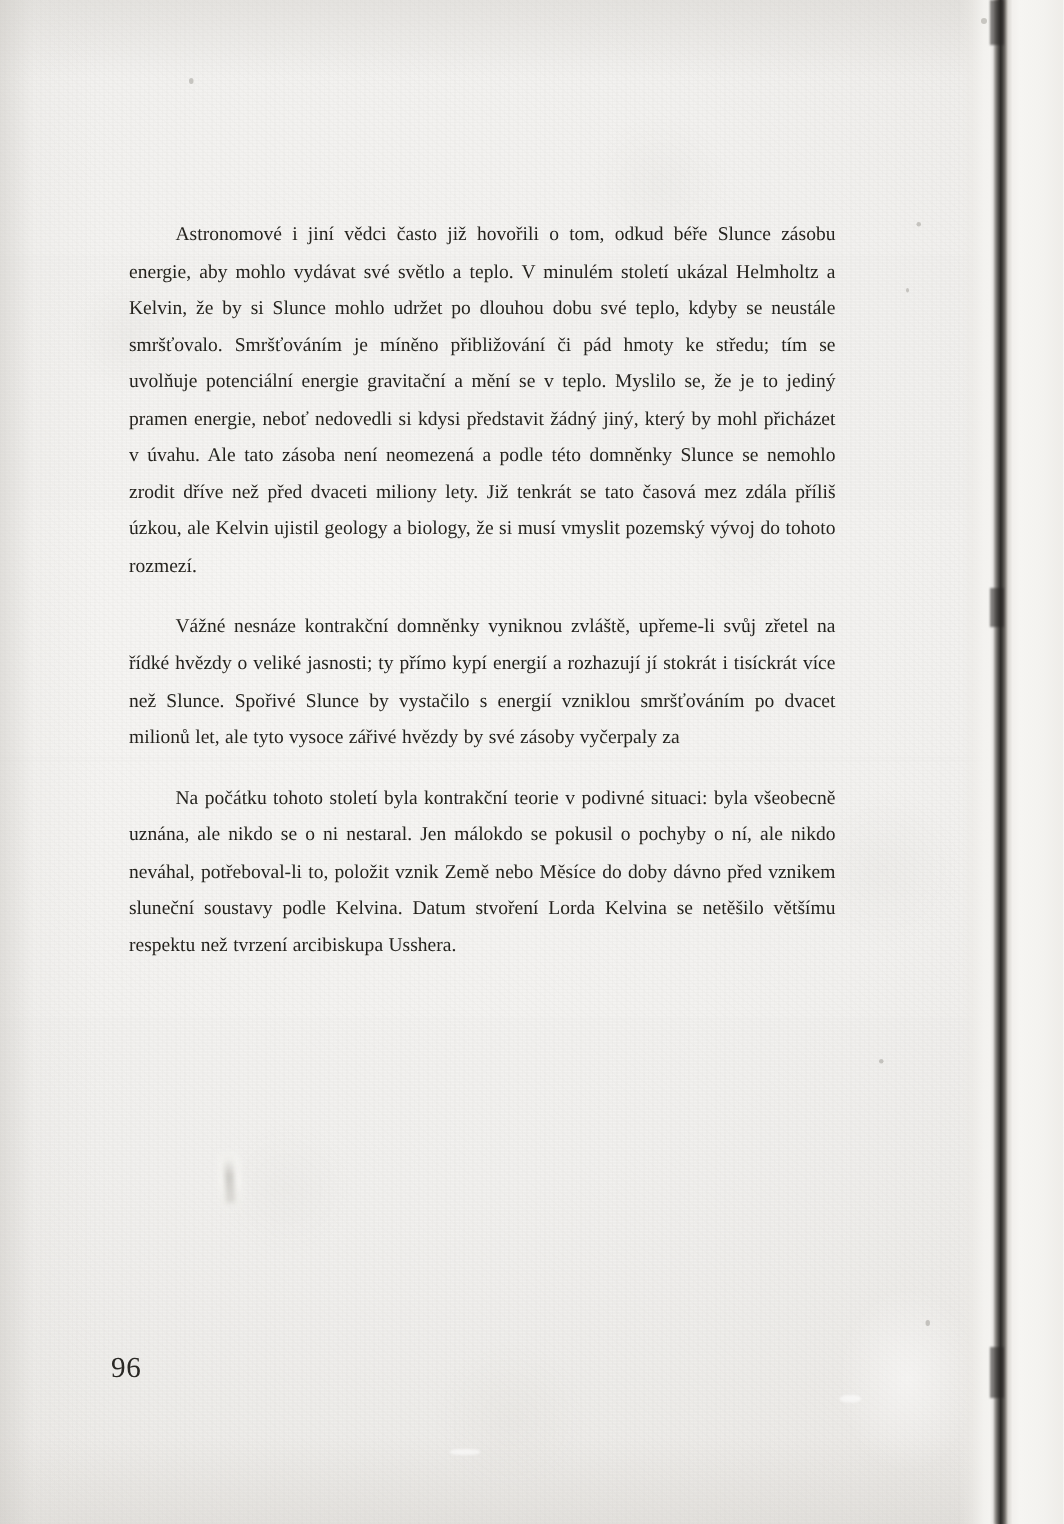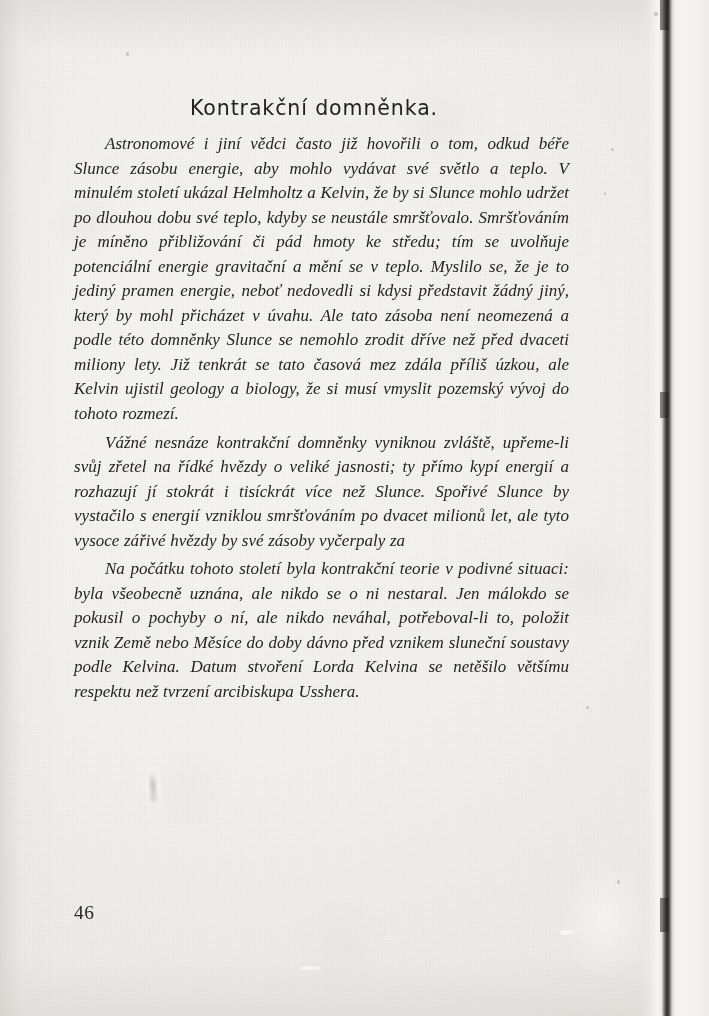--- a/index.html
+++ b/index.html
@@ -113,30 +113,29 @@
   }
 
   .body-block {
     position: absolute;
     left: 70px;
     top: 128px;
     width: 503px;
   }
 
   p.para {
-    margin: 4px;
+    margin: 16px;
     text-align: justify;
     text-justify: inter-word;
-    font-size: 17px;
+    font-size: 13px;
     line-height: 24.55px;
     color: #26241f;
     text-indent: 31px;
     letter-spacing: 0.02px;
     word-spacing: 0.3px;
-    font-style: italic;
   }
 
   .page-number {
     position: absolute;
     left: 74px;
     top: 902px;
     font-size: 19.4px;
     color: #2a2825;
     letter-spacing: 0.5px;
   }
@@ -195,29 +194,28 @@
 </head>
 <body>
 
 <div id="page">
 
   <div class="paper-base"></div>
   <div class="paper-mottle"></div>
   <div class="paper-grain"></div>
   <div class="paper-vignette"></div>
 
-  <h1 class="title">Kontrakční domněnka.</h1>
 
   <div class="body-block">
     <p class="para">Astronomové i jiní vědci často již hovořili o tom, odkud béře Slunce zásobu energie, aby mohlo vydávat své světlo a teplo. V minulém století ukázal Helmholtz a Kelvin, že by si Slunce mohlo udržet po dlouhou dobu své teplo, kdyby se neustále smršťovalo. Smršťováním je míněno přibližování či pád hmoty ke středu; tím se uvolňuje potenciální energie gravitační a mění se v teplo. Myslilo se, že je to jediný pramen energie, neboť nedovedli si kdysi představit žádný jiný, který by mohl přicházet v úvahu. Ale tato zásoba není neomezená a podle této domněnky Slunce se nemohlo zrodit dříve než před dvaceti miliony lety. Již tenkrát se tato časová mez zdála příliš úzkou, ale Kelvin ujistil geology a biology, že si musí vmyslit pozemský vývoj do tohoto rozmezí.</p>
     <p class="para">Vážné nesnáze kontrakční domněnky vyniknou zvláště, upřeme-li svůj zřetel na řídké hvězdy o veliké jasnosti; ty přímo kypí energií a rozhazují jí stokrát i tisíckrát více než Slunce. Spořivé Slunce by vystačilo s energií vzniklou smršťováním po dvacet milionů let, ale tyto vysoce zářivé hvězdy by své zásoby vyčerpaly za</p>
     <p class="para">Na počátku tohoto století byla kontrakční teorie v podivné situaci: byla všeobecně uznána, ale nikdo se o ni nestaral. Jen málokdo se pokusil o pochyby o ní, ale nikdo neváhal, potřeboval-li to, položit vznik Země nebo Měsíce do doby dávno před vznikem sluneční soustavy podle Kelvina. Datum stvoření Lorda Kelvina se netěšilo většímu respektu než tvrzení arcibiskupa Usshera.</p>
   </div>
 
-  <div class="page-number">46</div>
+  <div class="page-number">96</div>
 
   <div class="smudge"></div>
   <div class="smudge-core"></div>
   <div class="light-streak"></div>
 
   <div class="edge-band"></div>
   <div class="edge-line-soft"></div>
   <div class="edge-nick" style="top:0px;height:30px;"></div>
   <div class="edge-nick" style="top:392px;height:26px;"></div>
   <div class="edge-nick" style="top:898px;height:34px;"></div>

